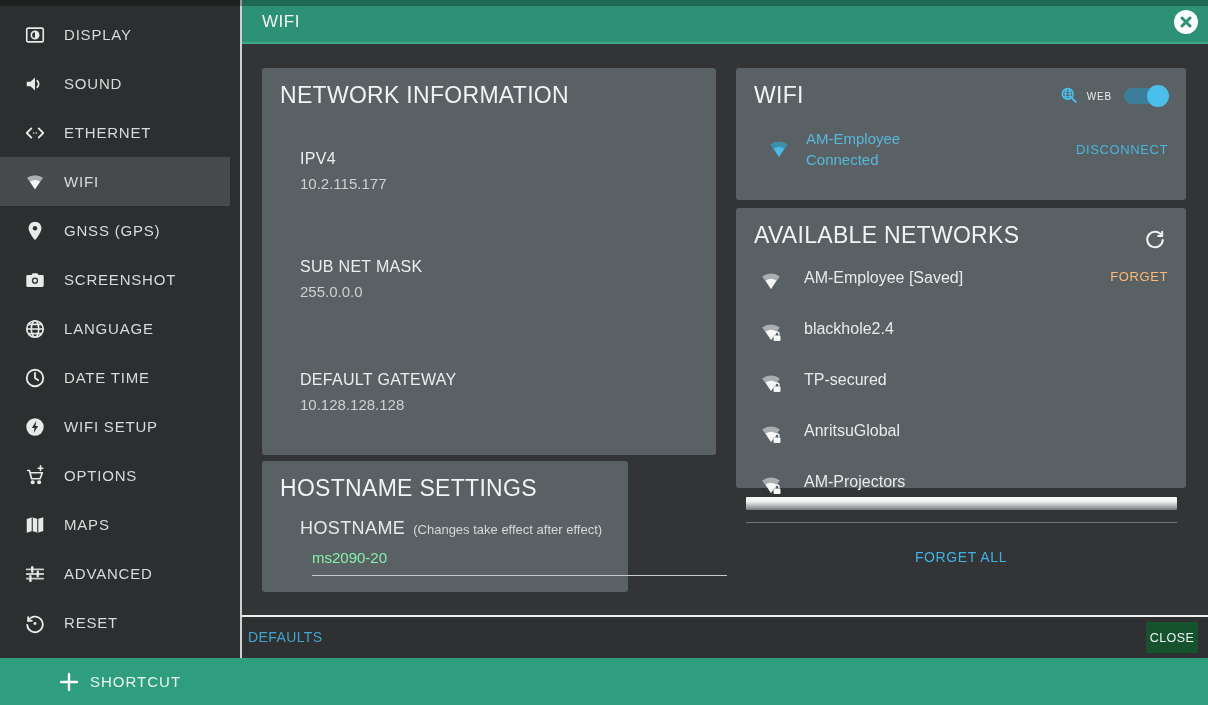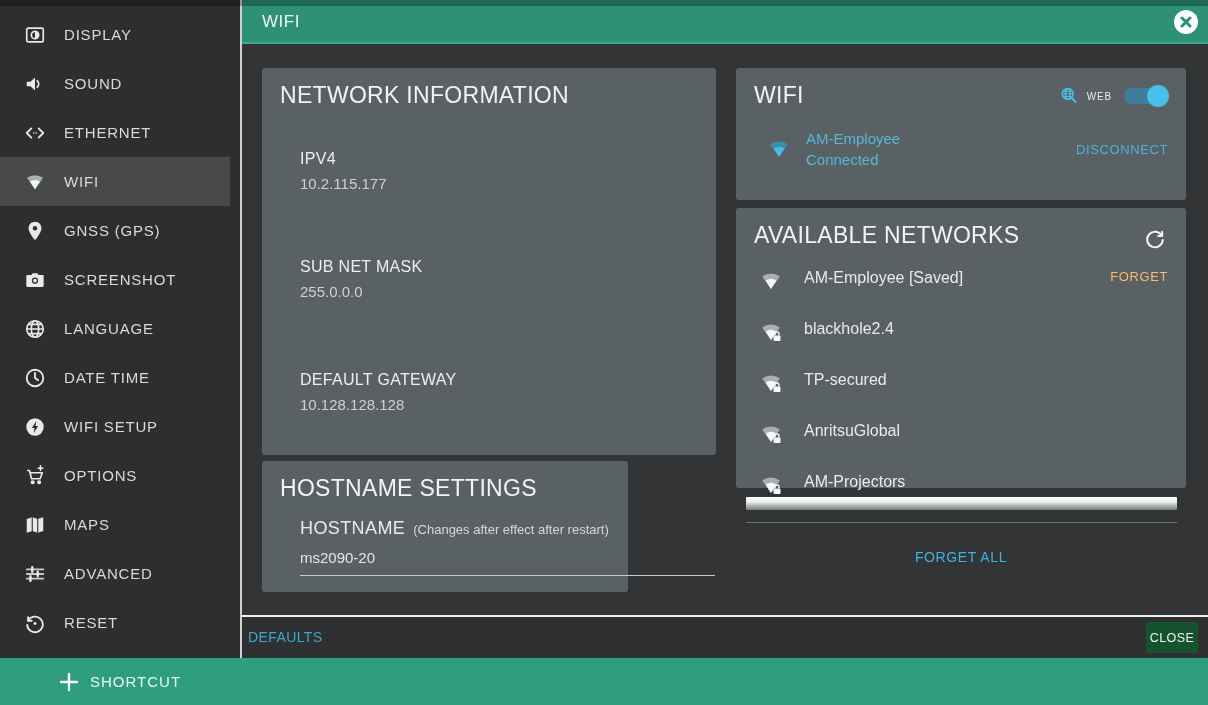--- a/index.html
+++ b/index.html
@@ -27,21 +27,21 @@
 
   #panel-netinfo{left:20px;top:22px;width:454px;height:387px;}
   .field{position:absolute;left:38px;}
   .field-label{font-size:16px;color:#edeeee;letter-spacing:0.3px;}
   .field-value{margin-top:7px;font-size:15px;color:#ced1d2;}
 
   #panel-hostname{left:20px;top:415px;width:366px;height:131px;}
   .hn-row{position:absolute;left:38px;top:57px;display:flex;align-items:baseline;white-space:nowrap;}
   .hn-label{font-size:18px;color:#e9eaea;letter-spacing:0.4px;}
   .hn-note{font-size:13px;color:#d6d8d8;margin-left:8px;}
-  #hostname-input{position:absolute;left:38px;top:88px;width:415px;font-size:15px;color:#e5e5e5;
+  #hostname-input{position:absolute;left:50px;top:88px;width:415px;font-size:15px;color:#86efac;
     border-bottom:1px solid #c6c8c9;padding-bottom:9px;cursor:text;}
 
   #panel-wifi{left:494px;top:22px;width:450px;height:132px;}
   #web-group{position:absolute;right:18px;top:18px;display:flex;align-items:center;}
   #web-group svg{width:20px;height:20px;}
   #web-label{font-size:10px;letter-spacing:0.8px;color:#eceeee;margin:0 12px 0 8px;}
   #web-toggle{position:relative;width:44px;height:16px;border-radius:8px;background:#3d7d9c;cursor:pointer;}
   #web-toggle .knob{position:absolute;right:-1px;top:-3px;width:22px;height:22px;border-radius:50%;background:#49c0ea;}
   #connected-row{position:absolute;left:30px;top:62px;right:18px;display:flex;align-items:center;cursor:pointer;}
   .wifi-glyph{width:26px;height:24px;flex:0 0 26px;}
@@ -254,21 +254,21 @@
       <div class="field" style="top:303px;">
         <div class="field-label">DEFAULT GATEWAY</div>
         <div class="field-value">10.128.128.128</div>
       </div>
     </div>
 
     <div class="panel" id="panel-hostname">
       <div class="panel-title">HOSTNAME SETTINGS</div>
       <div class="hn-row">
         <span class="hn-label">HOSTNAME</span>
-        <span class="hn-note">(Changes after effect after restart)</span>
+        <span class="hn-note">(Changes take effect after effect)</span>
       </div>
       <div id="hostname-input">ms2090-20</div>
     </div>
 
     <div class="panel" id="panel-wifi">
       <div class="panel-title">WIFI</div>
       <div id="web-group">
         <svg viewBox="0 0 24 24" fill="none" stroke="#49c0ea" stroke-width="1.8">
           <circle cx="10.5" cy="9.5" r="6.5"></circle>
           <ellipse cx="10.5" cy="9.5" rx="2.8" ry="6.5"></ellipse>

